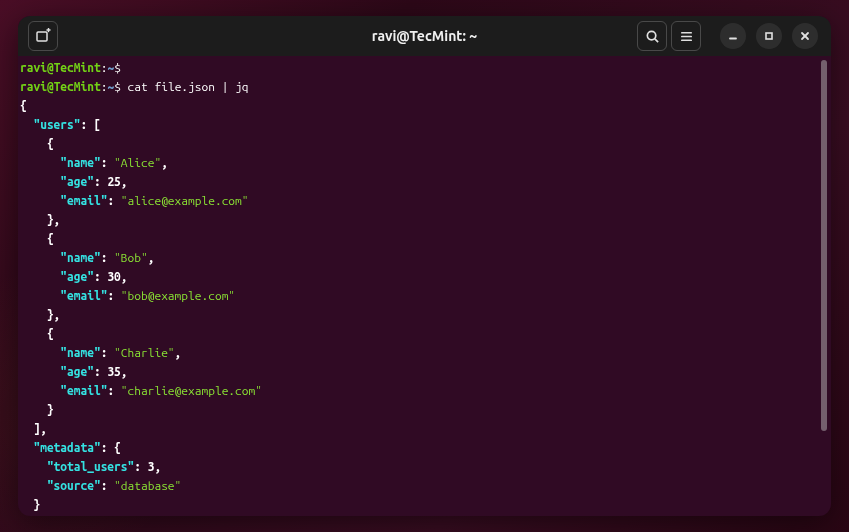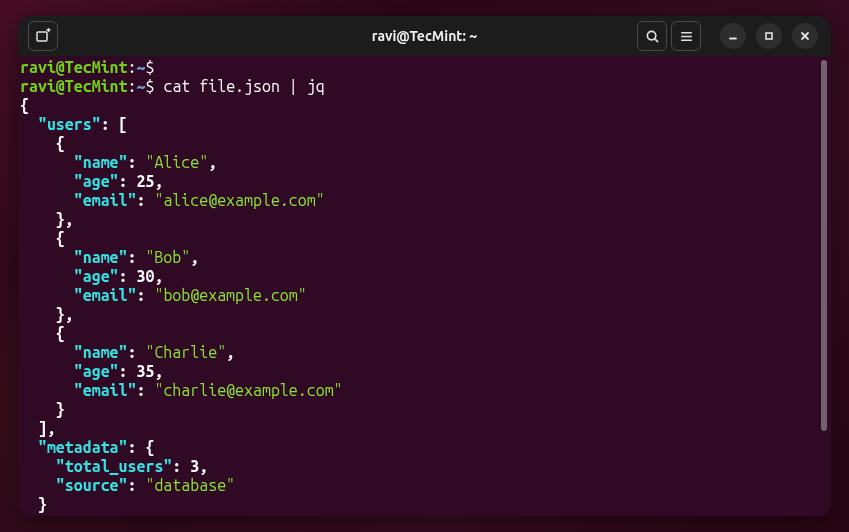--- a/index.html
+++ b/index.html
@@ -85,21 +85,21 @@
     }
     .titlebar-right {
       margin-left: auto;
       display: flex;
       align-items: center;
     }
     .terminal-content {
       flex: 1;
       padding: 2px 2px 3px 2px;
       font-family: 'Ubuntu Mono', 'Courier New', monospace;
-      font-size: 16px;
+      font-size: 12px;
       line-height: 19px;
       color: #ffffff;
       overflow-y: auto;
       position: relative;
     }
     .scrollbar-track {
       position: absolute;
       top: 44px;
       right: 4px;
       bottom: 20px;

